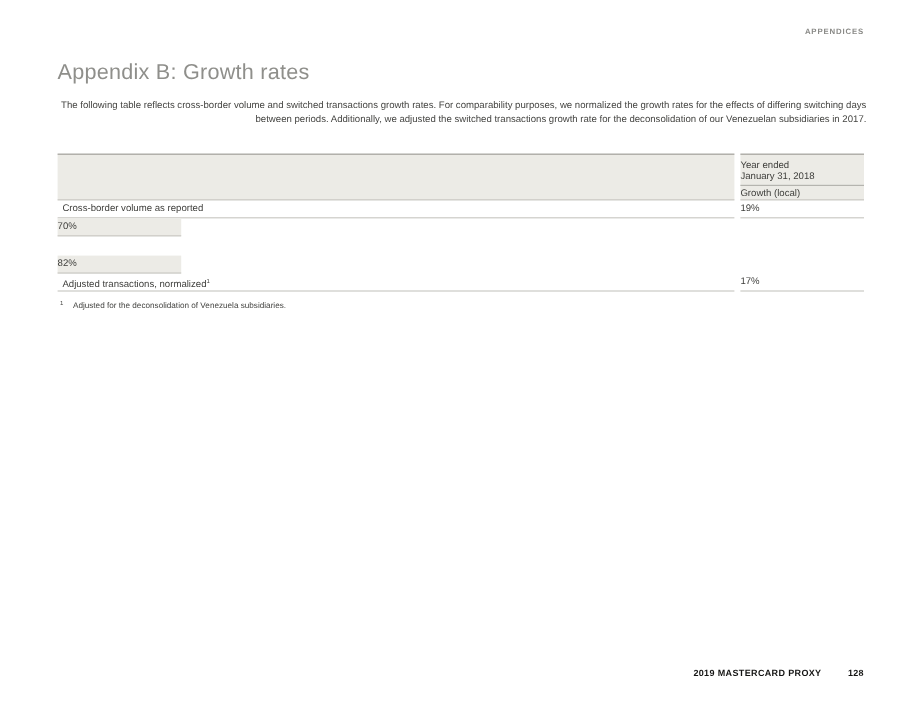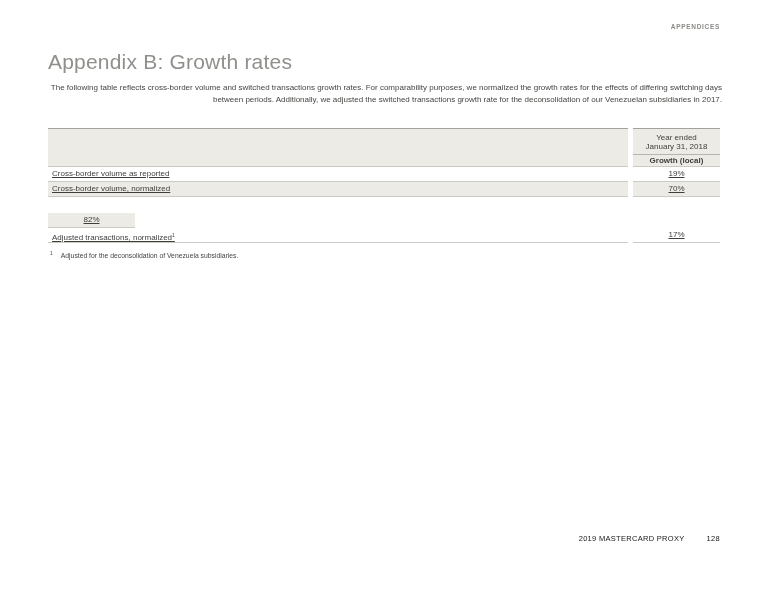--- a/index.html
+++ b/index.html
@@ -22,21 +22,21 @@
     font-weight: 700;
     letter-spacing: 0.7px;
     color: var(--muted, #8A8A87);
   }
 
   
   .title {
     position: absolute;
     top: 50px;
     left: 48px;
-    font-size: 21px;
+    font-size: 18px;
     font-weight: 300;
     letter-spacing: 0.2px;
     color: var(--title-color, #8F8F8B);
   }
 
   
   .intro {
     position: absolute;
     top: 82px;
     left: 48px;
@@ -51,41 +51,39 @@
   .gtable {
     position: absolute;
     top: 128px;
     left: 48px;
     width: 672px;
     font-size: 8px;
     color: var(--table-text, #3E3E3B);
   }
   .trow { display: flex; }
   .cl { flex: 1; margin-right: 5px; }
-  .cr { width: 87px; text-align: center; }
+  .cr { width: 103px; text-align: left; }
 
   .thead .hcell {
     background: var(--shaded, #ECEBE6);
     border-top: 1.5px solid var(--top-rule, #A3A29D);
     border-bottom: 1px solid var(--rule, #CBCAC5);
     height: 39px;
   }
   .thead .period { padding-top: 3.5px; line-height: 9.5px; color: var(--table-text, #3E3E3B); }
   .thead .metric {
     margin-top: 2.5px;
     border-top: 1px solid var(--head-rule, #B5B4AF);
     line-height: 12px;
-    font-weight: bold;
   }
 
   .drow .cl, .drow .cr {
     height: 15px;
     line-height: 14px;
     border-bottom: 1px solid var(--rule, #CBCAC5);
-    text-decoration: underline;
   }
   .drow .cl { padding-left: 4px; }
   .drow .shaded { background: var(--shaded, #ECEBE6); }
   .spacer .cl, .spacer .cr { height: 16px; border-bottom: none; }
 
   .lbl sup, .cl sup {
     font-size: 5px;
     vertical-align: 3px;
   }
 
@@ -96,24 +94,24 @@
     left: 50px;
     font-size: 6.8px;
     color: var(--body-text, #454542);
   }
   .footnote sup { font-size: 5px; vertical-align: 3px; }
   .footnote .fn-text { margin-left: 8px; }
 
   
   .footer {
     position: absolute;
-    top: 534px;
+    top: 556px;
     right: 48px;
     font-size: 7.5px;
-    font-weight: 400;
+    font-weight: 700;
     letter-spacing: 0.3px;
     color: var(--footer-text, #151514);
     padding-left: 31px;
   }
   .footer .pageno { margin-left: 22px; }
 </style>
 </head>
 <body>
 
 <div class="page">
@@ -136,21 +134,20 @@
         <div class="metric">Growth (local)</div>
       </div>
     </div>
 
     <div class="trow drow">
       <div class="cl lbl">Cross-border volume as reported</div>
       <div class="cr">19%</div>
     </div>
 
     <div class="trow drow">
-      <div class="cl lbl shaded">Cross-border volume, normalized</div>
       <div class="cr shaded">70%</div>
     </div>
 
     <div class="trow drow spacer">
       <div class="cl"></div>
       <div class="cr"></div>
     </div>
 
     <div class="trow drow">
       <div class="cr shaded">82%</div>

